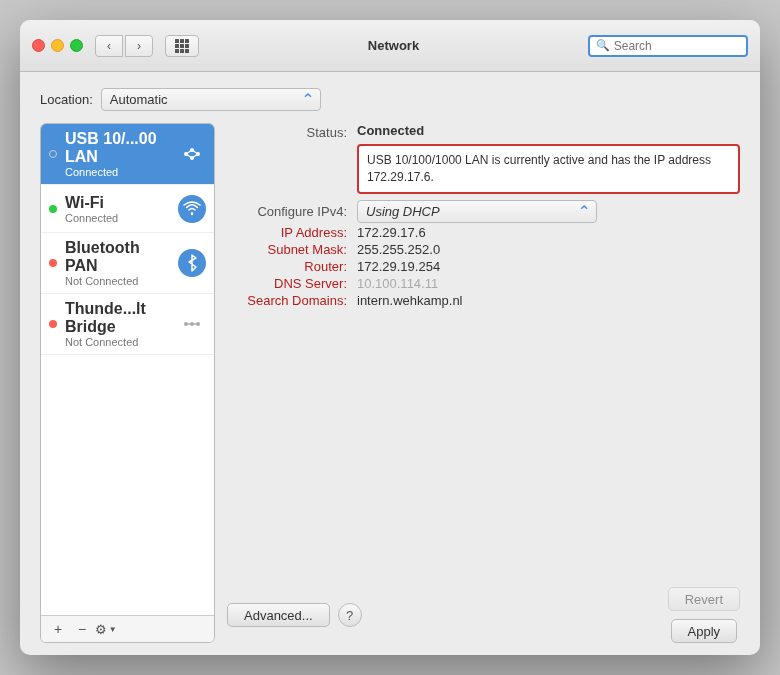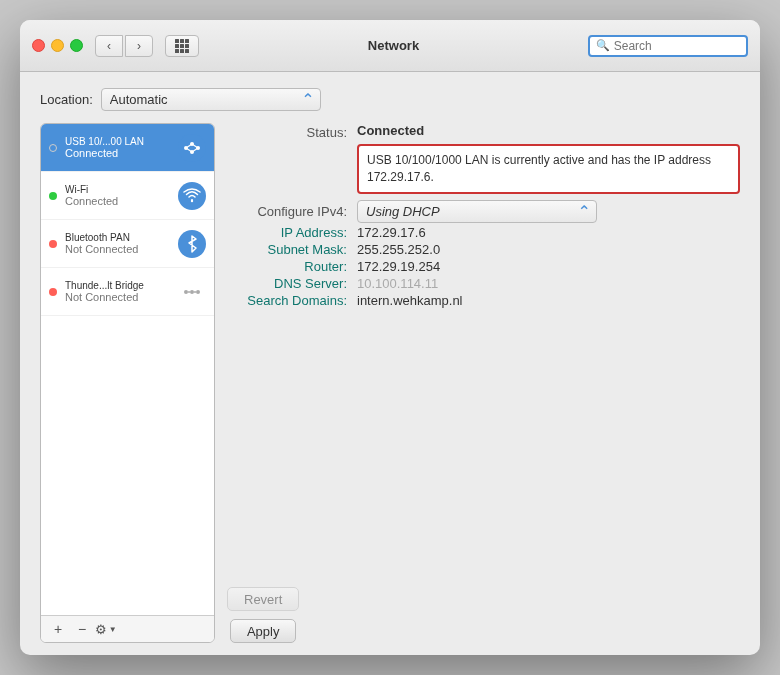--- a/index.html
+++ b/index.html
@@ -199,22 +199,22 @@
       flex-shrink: 0;
     }
     .dot-green { background: #2ecc40; }
     .dot-red { background: #ff5f57; }
     .dot-none { background: transparent; border: 1px solid #ccc; }
     .item-text {
       flex: 1;
       min-width: 0;
     }
     .item-name {
-      font-size: 10px;
-      font-weight: 400;
+      font-size: 16px;
+      font-weight: 700;
       color: #333;
     }
     .item-status {
       font-size: 11px;
       color: #777;
     }
     .item-icon {
       width: 28px;
       height: 28px;
       border-radius: 50%;
@@ -322,21 +322,21 @@
       cursor: pointer;
       font-style: italic;
     }
     .info-row {
       display: flex;
       align-items: center;
       gap: 10px;
     }
     .info-label {
       font-size: 13px;
-      color: #0f766e;
+      color: #b91c1c;
       text-align: right;
       width: 120px;
       flex-shrink: 0;
     }
     .info-value {
       font-size: 13px;
       color: #333;
     }
     .info-value.muted {
       color: #aaa;
@@ -572,20 +572,24 @@
         </div>
 
         <div class="info-row">
           <div class="info-label">Search Domains:</div>
           <div class="info-value">intern.wehkamp.nl</div>
         </div>
 
         <div class="spacer"></div>
 
         <div class="bottom-row">
+          <div class="bottom-left">
+            <button class="advanced-btn">Advanced...</button>
+            <button class="help-btn">?</button>
+          </div>
           <div class="bottom-right">
             <button class="action-btn" disabled="">Revert</button>
             <button class="action-btn">Apply</button>
           </div>
         </div>
       </div>
     </div>
   </div>
 </div>
 

